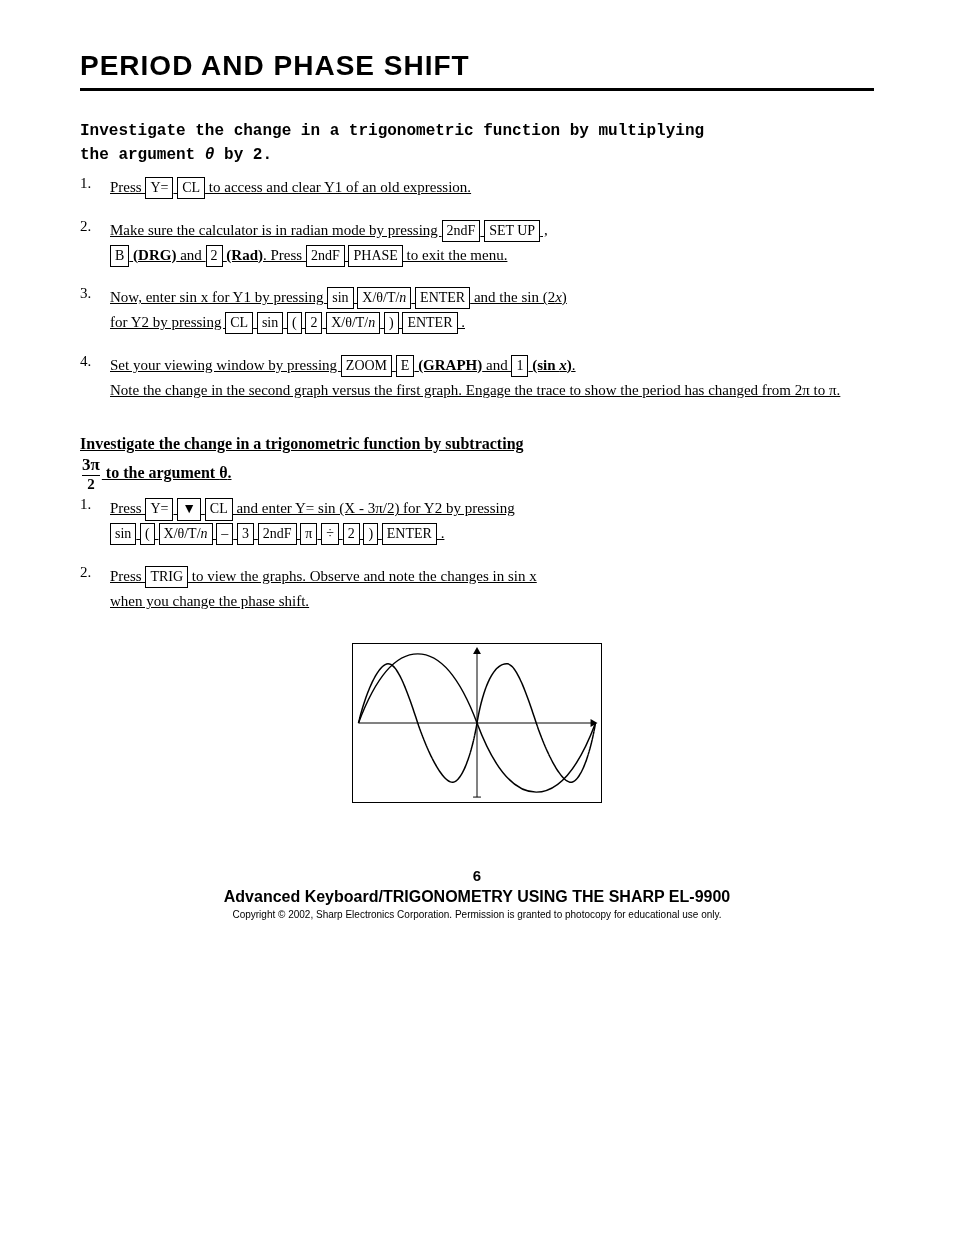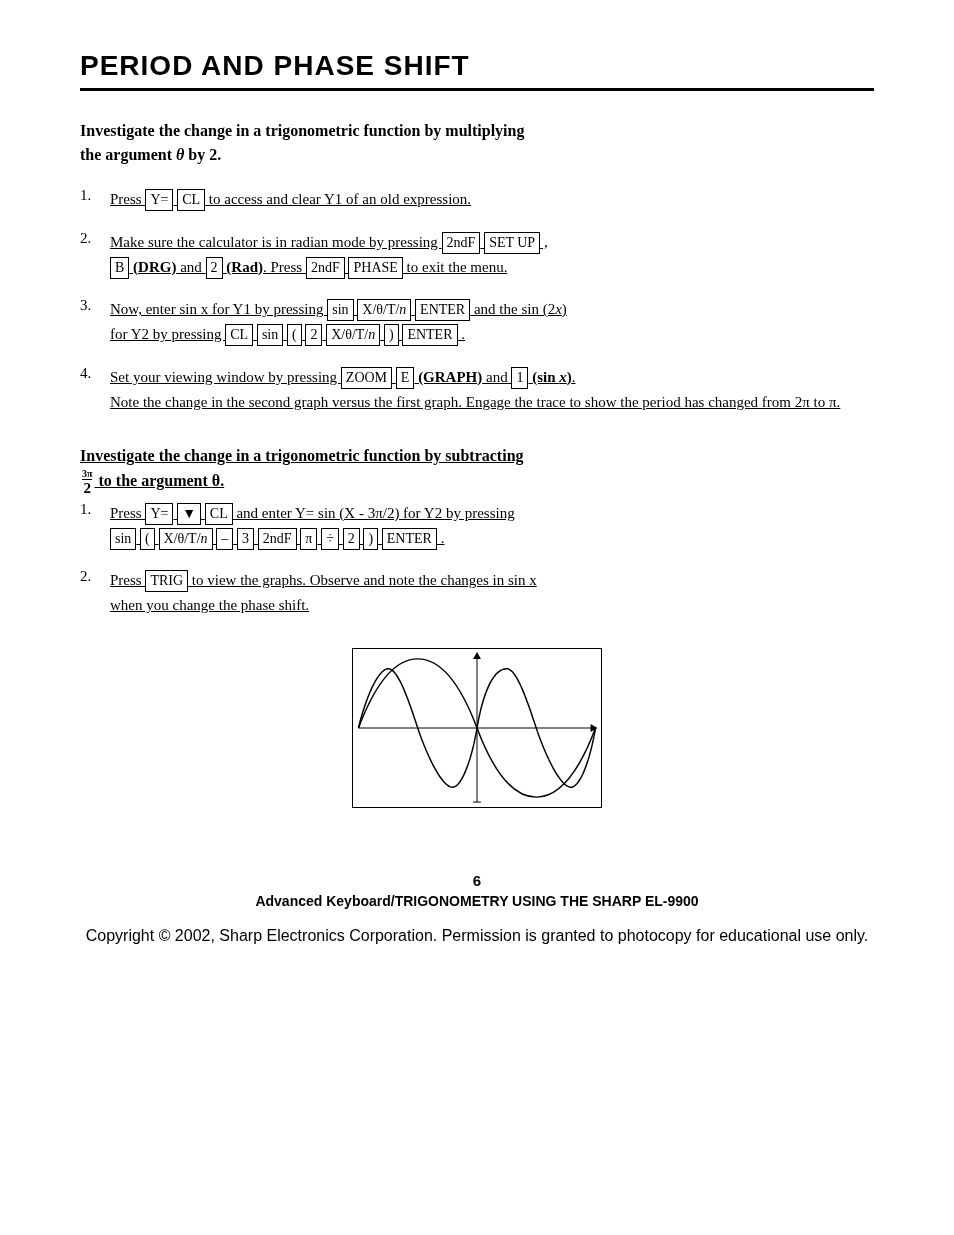--- a/index.html
+++ b/index.html
@@ -25,22 +25,23 @@
 
     .title-rule {
       border: none;
       border-top: 3px solid #000;
       margin-bottom: 28px;
     }
 
     .section-heading {
       font-size: 16px;
       font-weight: bold;
-      margin-bottom: 20px;
+      margin-bottom: 8px;
       line-height: 1.5;
+      font-family: Liberation Mono, monospace;
     }
 
     .section-heading .theta {
       font-style: italic;
     }
 
     .key {
       display: inline-block;
       border: 1px solid #000;
       padding: 1px 4px;
@@ -66,21 +67,21 @@
       display: inline-block;
       text-align: center;
       vertical-align: middle;
       margin-right: 2px;
       margin-left: 2px;
     }
 
     .fraction .num {
       display: block;
       font-weight: bold;
-      font-size: 10px;
+      font-size: 17px;
       line-height: 1.1;
       border-bottom: 1px solid #000;
     }
 
     .fraction .den {
       display: block;
       font-weight: bold;
       font-size: 15px;
       line-height: 1.1;
     }
@@ -113,27 +114,27 @@
 
     .footer .page-num {
       font-weight: bold;
       font-size: 15px;
       display: block;
       margin-bottom: 4px;
     }
 
     .footer .footer-title {
       font-weight: bold;
-      font-size: 14px;
-      display: block;
-      margin-bottom: 18px;
+      font-size: 16px;
+      display: block;
+      margin-bottom: 3px;
     }
 
     .footer .footer-copy {
-      font-size: 16px;
+      font-size: 10px;
       display: block;
     }
 
     .step-block {
       display: flex;
       gap: 8px;
       align-items: flex-start;
       margin-bottom: 18px;
     }
 

